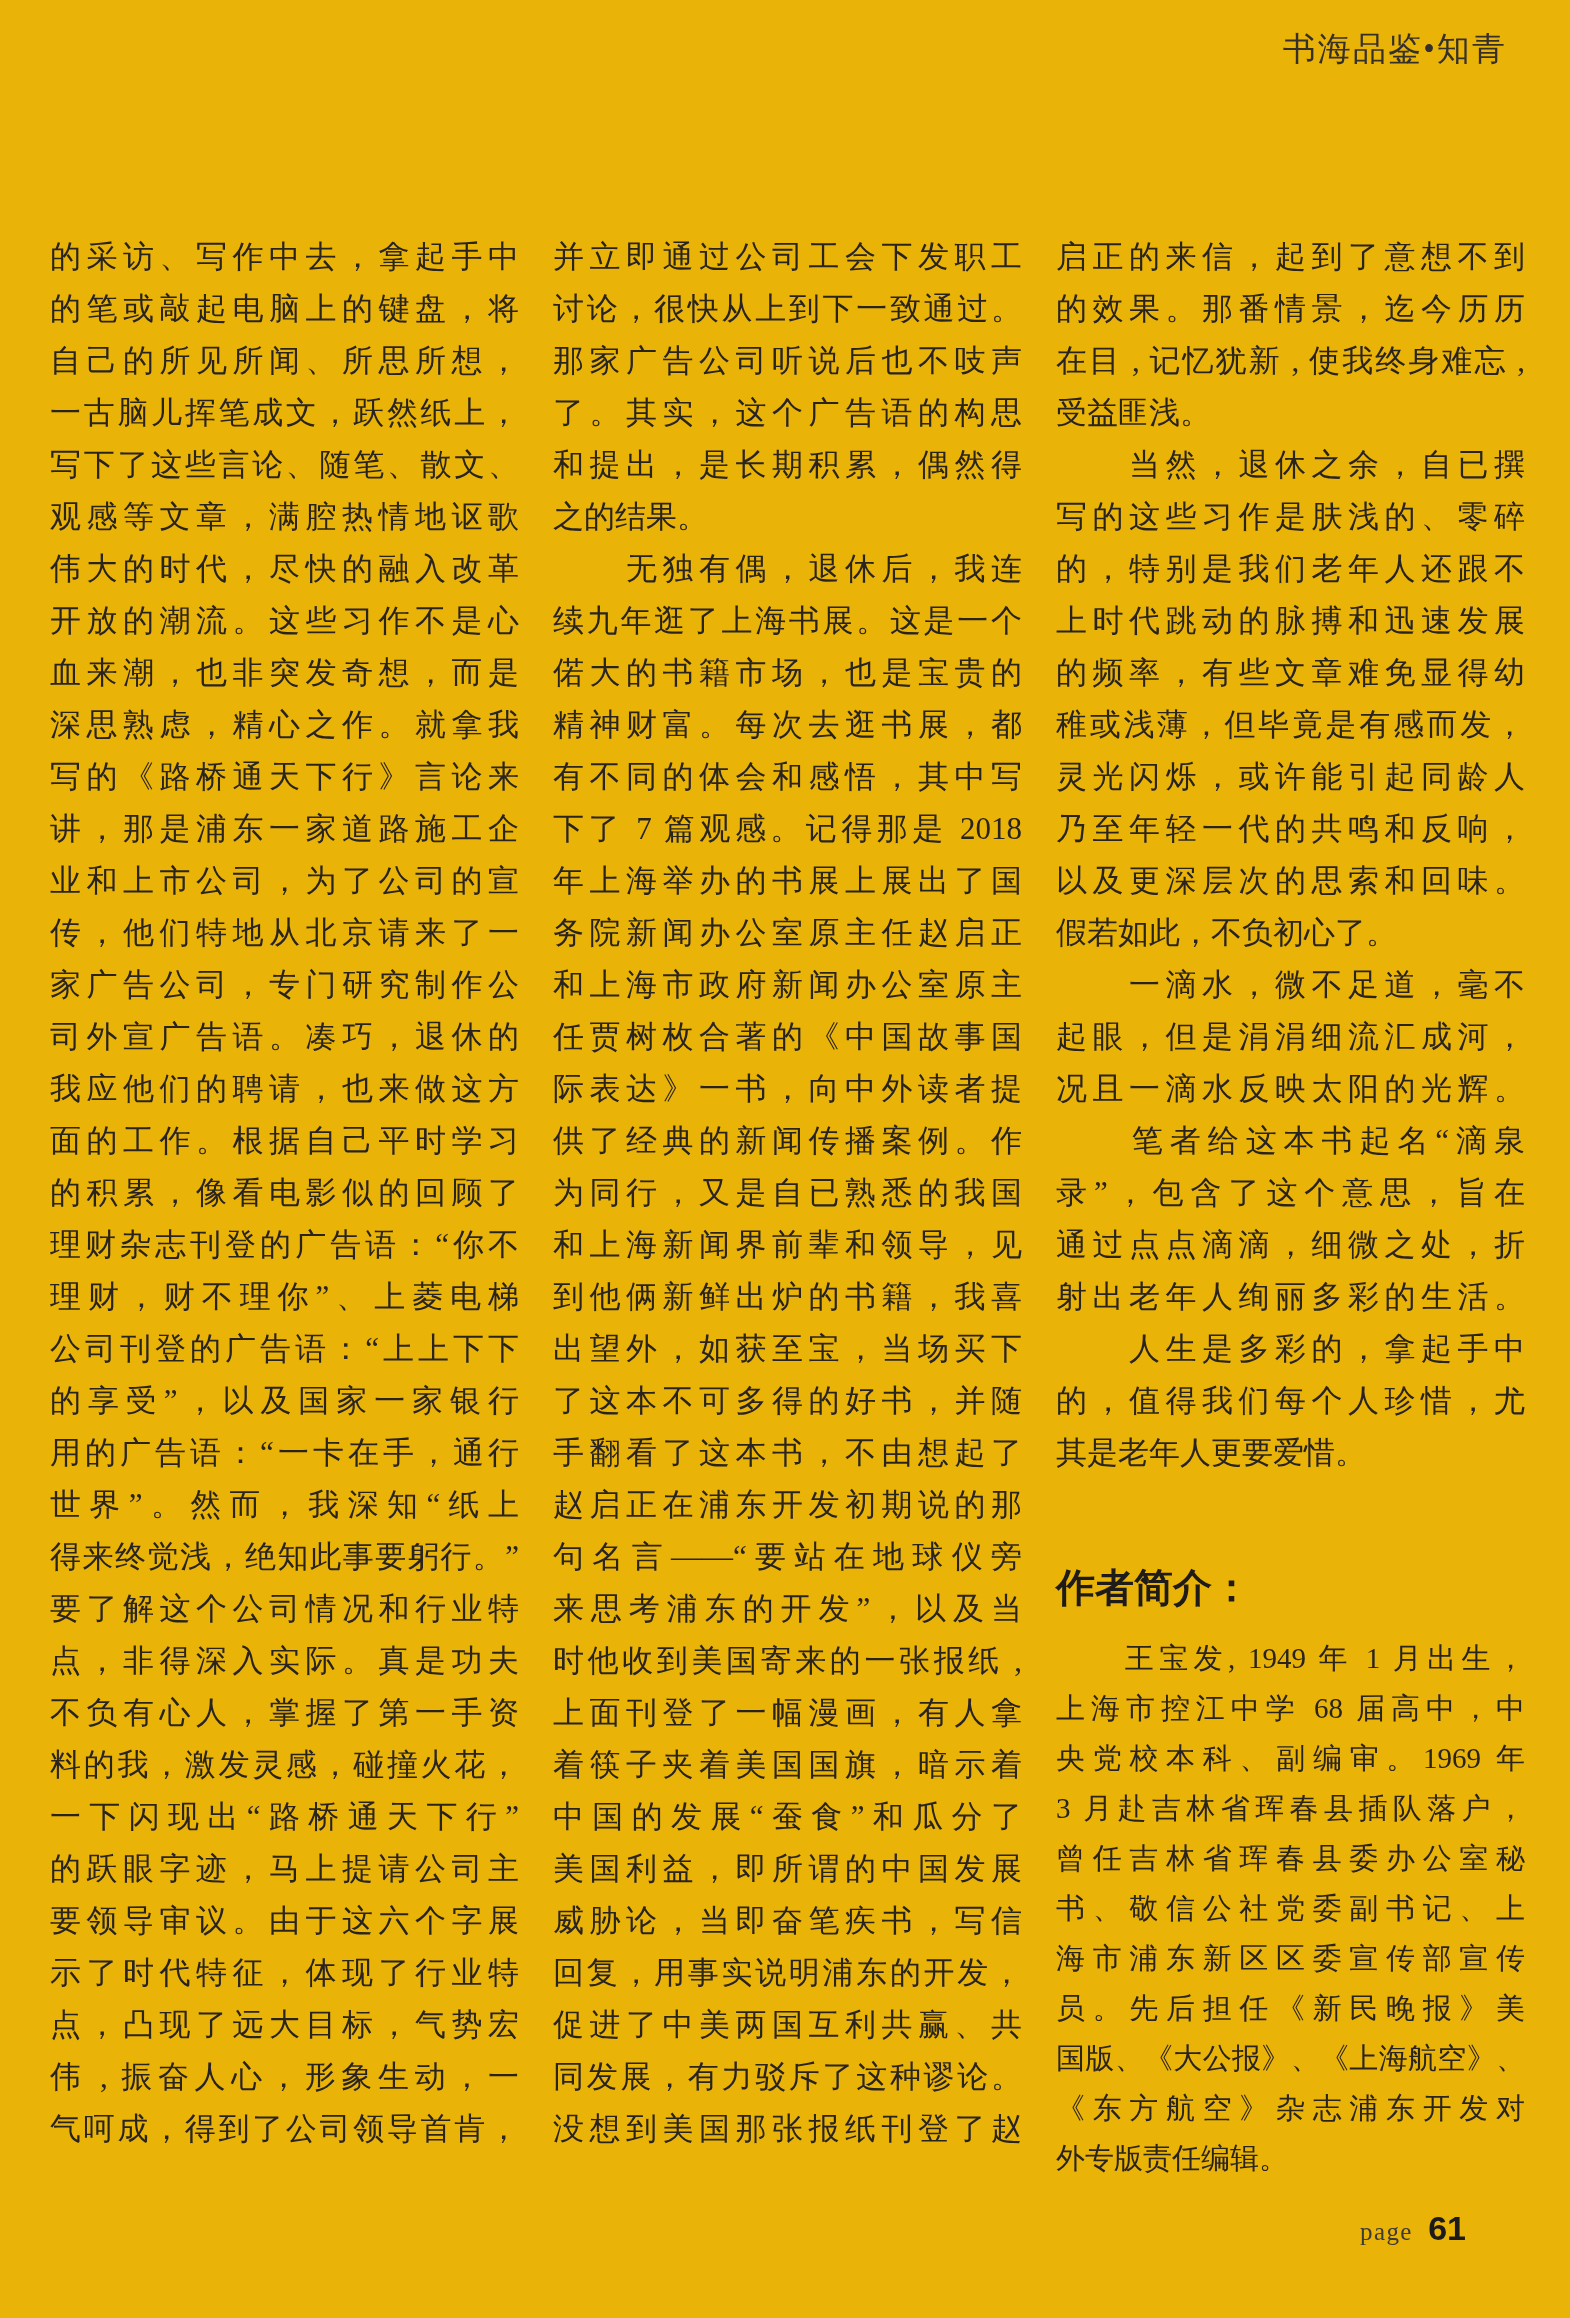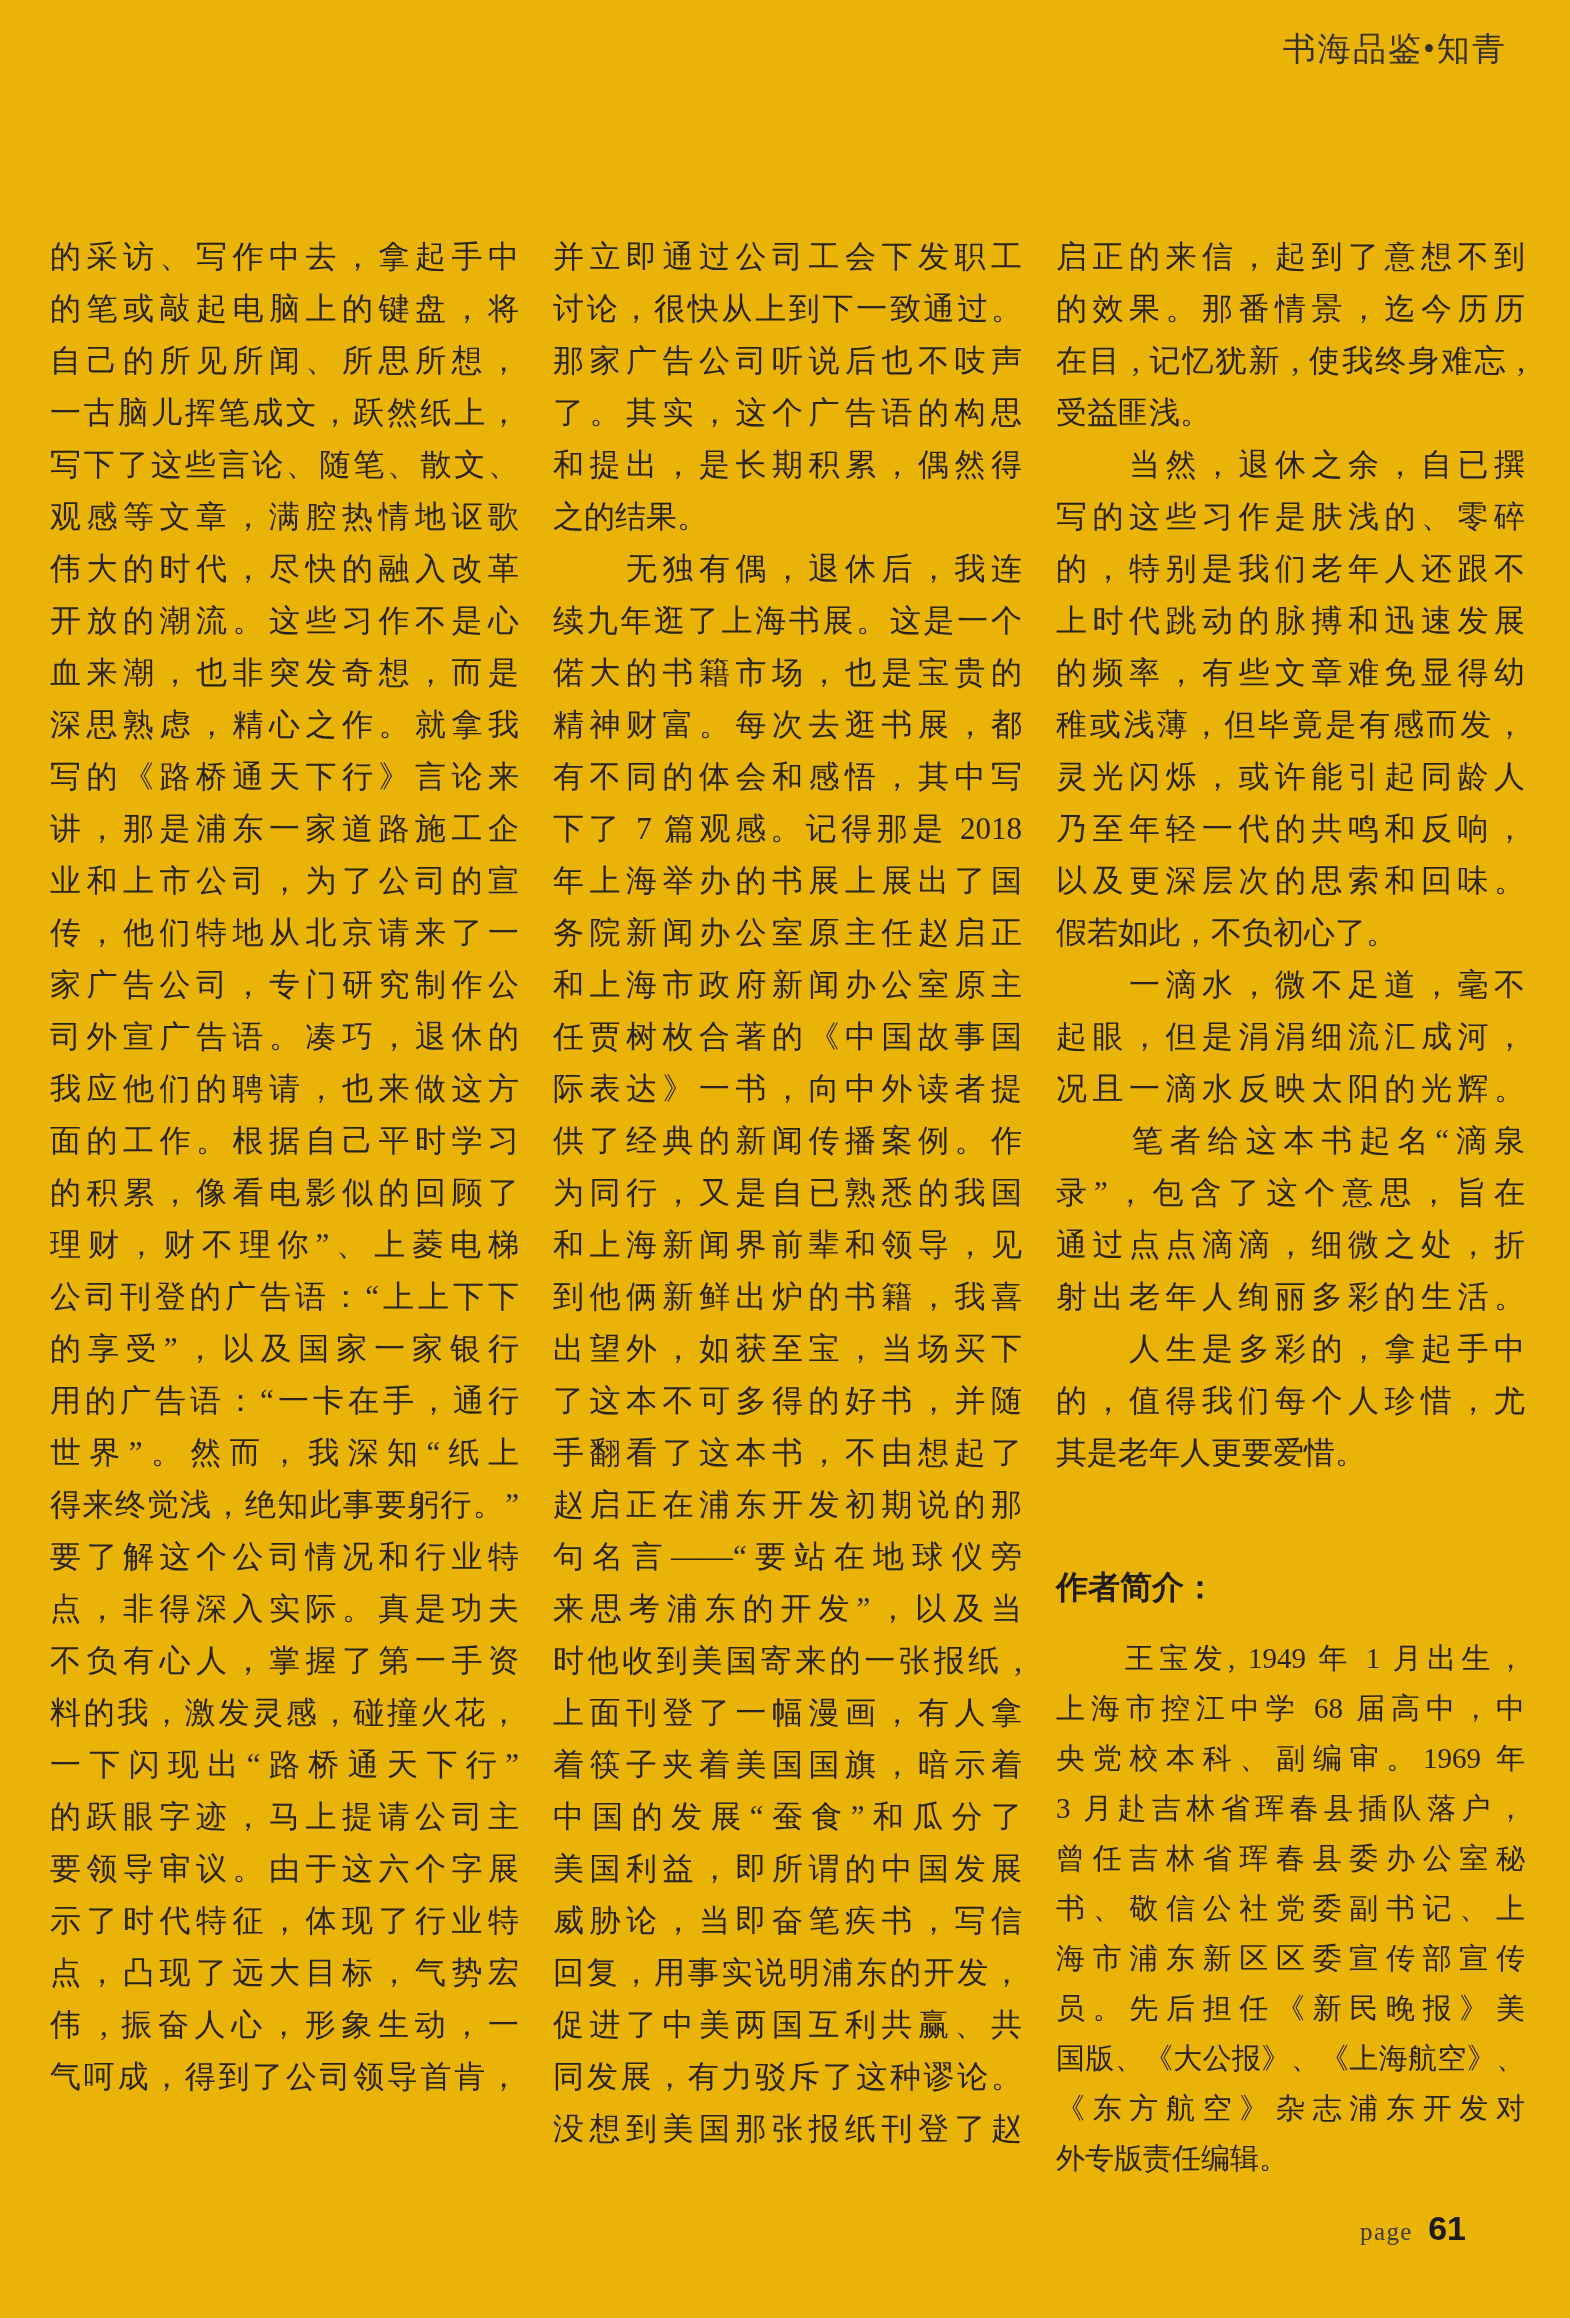--- a/index.html
+++ b/index.html
@@ -51,21 +51,21 @@
   .line.n {
     text-align: left;
     text-align-last: left;
   }
   
   .author-heading {
     margin-top: 84px;
     margin-bottom: 21px;
     font-family: "Liberation Sans", sans-serif;
     font-weight: bold;
-    font-size: 32px;
+    font-size: 39px;
     line-height: 49px;
     color: #1f1b18;
   }
   .author-bio {
     font-size: 29px;
   }
   .author-bio .line {
     height: 50px;
     line-height: 50px;
   }
@@ -115,20 +115,21 @@
         <div class="line j">深思熟虑，精心之作。就拿我</div>
         <div class="line j">写的《路桥通天下行》言论来</div>
         <div class="line j">讲，那是浦东一家道路施工企</div>
         <div class="line j">业和上市公司，为了公司的宣</div>
         <div class="line j">传，他们特地从北京请来了一</div>
         <div class="line j">家广告公司，专门研究制作公</div>
         <div class="line j">司外宣广告语。凑巧，退休的</div>
         <div class="line j">我应他们的聘请，也来做这方</div>
         <div class="line j">面的工作。根据自己平时学习</div>
         <div class="line j">的积累，像看电影似的回顾了</div>
+        <div class="line j">理财杂志刊登的广告语：“你不</div>
         <div class="line j">理财，财不理你”、上菱电梯</div>
         <div class="line j">公司刊登的广告语：“上上下下</div>
         <div class="line j">的享受”，以及国家一家银行</div>
         <div class="line j">用的广告语：“一卡在手，通行</div>
         <div class="line j">世界”。然而，我深知“纸上</div>
         <div class="line j">得来终觉浅，绝知此事要躬行。”</div>
         <div class="line j">要了解这个公司情况和行业特</div>
         <div class="line j">点，非得深入实际。真是功夫</div>
         <div class="line j">不负有心人，掌握了第一手资</div>
         <div class="line j">料的我，激发灵感，碰撞火花，</div>

